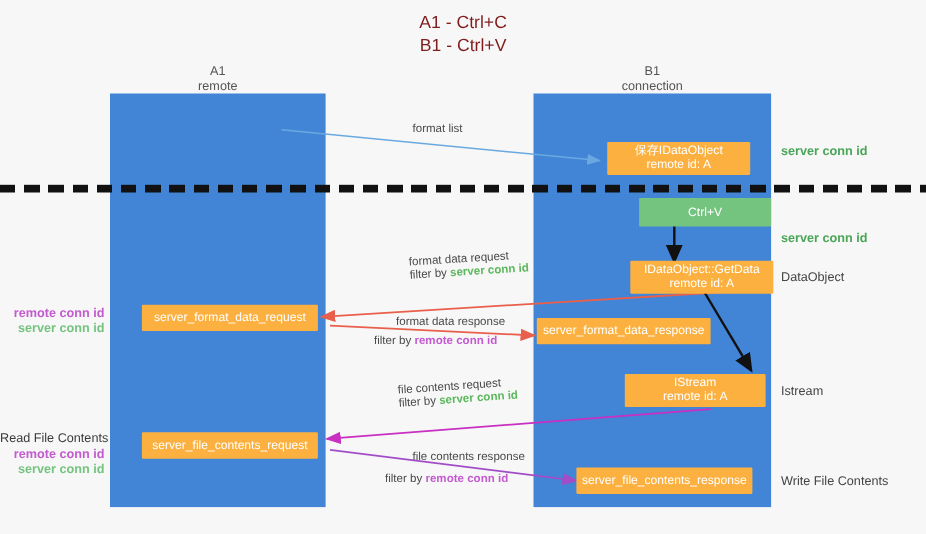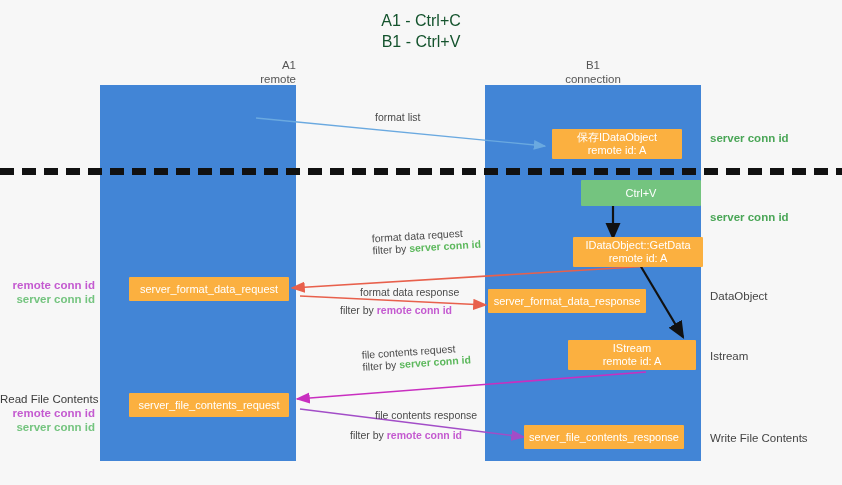--- a/index.html
+++ b/index.html
@@ -31,21 +31,21 @@
   }
   .col-head .l1 { display: block; }
   .col-head .l2 { display: block; }
 
   .title {
     position: absolute;
     left: 0; right: 0;
     top: 10px;
     text-align: center;
     font-size: 16px;
-    color: #14532d;
+    color: #7f1d1d;
     line-height: 21px;
   }
   .title span { display: block; }
 
   .box {
     position: absolute;
     box-sizing: border-box;
     display: flex;
     flex-direction: column;
     align-items: center;
@@ -112,21 +112,21 @@
 </head>
 <body>
 
 <div id="canvas">
 
   <div class="title">
     <span>A1 - Ctrl+C</span>
     <span>B1 - Ctrl+V</span>
   </div>
 
-  <div class="col-head" style="left:100px; top:58px; width:196px;text-align:right;">
+  <div class="col-head" style="left:100px; top:58px; width:196px;">
     <span class="l1">A1</span>
     <span class="l2">remote</span>
   </div>
 
   <div class="col-head" style="left:485px; top:58px; width:216px;">
     <span class="l1">B1</span>
     <span class="l2">connection</span>
   </div>
 
   <div class="lane lane-a"></div>
@@ -199,21 +199,21 @@
   <div class="box orange" style="left:129px; top:393px; width:160px; height:24px;">
     <span>server_file_contents_request</span>
   </div>
 
   <div class="box orange" style="left:524px; top:425px; width:160px; height:24px;">
     <span>server_file_contents_response</span>
   </div>
 
   <div class="rlabel green" style="left:710px; top:132px;">server conn id</div>
   <div class="rlabel green" style="left:710px; top:211px;">server conn id</div>
-  <div class="rlabel" style="left:710px; top:246px;margin-top:44px;">DataObject</div>
+  <div class="rlabel" style="left:710px; top:246px;">DataObject</div>
   <div class="rlabel" style="left:710px; top:350px;">Istream</div>
   <div class="rlabel" style="left:710px; top:432px;">Write File Contents</div>
 
   <div class="sidenote" style="left:0px; top:278px; width:95px;">
     <span class="mag">remote conn id</span>
     <span class="grn">server conn id</span>
   </div>
 
   <div class="sidenote" style="left:0px; top:392px; width:95px;">
     <span class="dark">Read File Contents</span>

